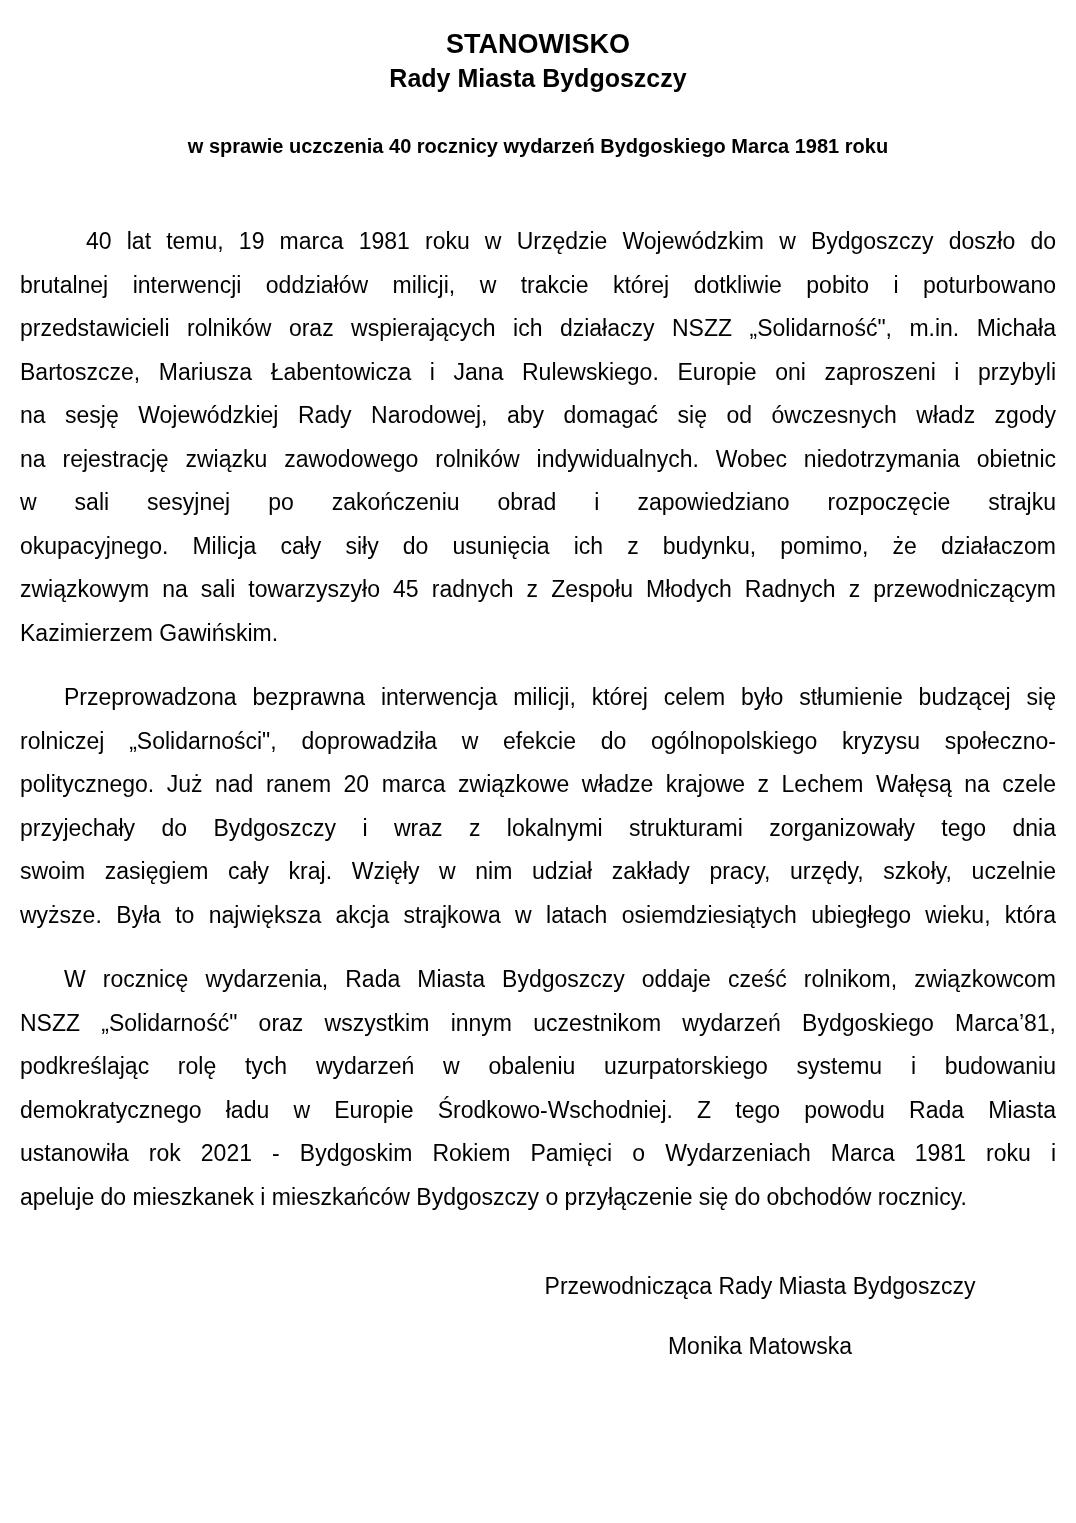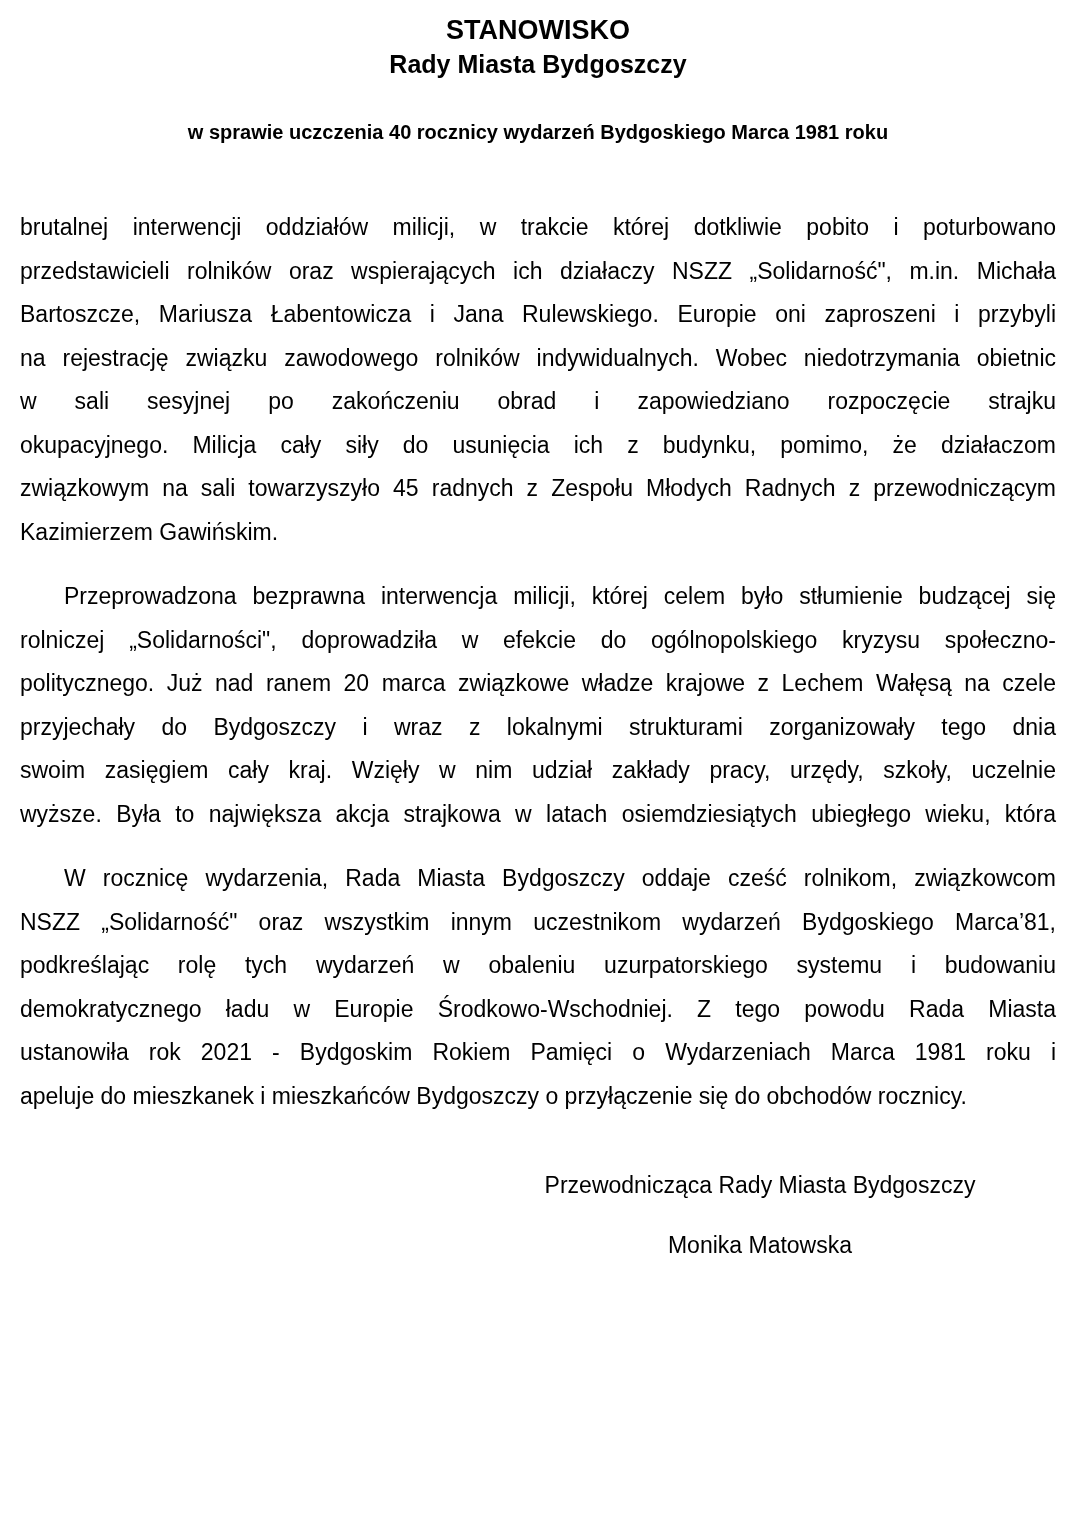--- a/index.html
+++ b/index.html
@@ -15,21 +15,21 @@
     color: #000000;
   }
   .page {
     width: 1076px;
     height: 1523px;
     background: #ffffff;
     box-sizing: border-box;
   }
   .doc-header {
     text-align: center;
-    padding-top: 12px;
+    padding-top: 26px;
   }
   .title1 {
     font-size: 27px;
     font-weight: bold;
     line-height: 36px;
   }
   .title2 {
     font-size: 25px;
     font-weight: bold;
     line-height: 32px;
@@ -83,23 +83,25 @@
 <div class="page">
 
   <header class="doc-header">
     <div class="title1">STANOWISKO</div>
     <div class="title2">Rady Miasta Bydgoszczy</div>
     <div class="subject">w sprawie uczczenia 40 rocznicy wydarzeń Bydgoskiego Marca 1981 roku</div>
   </header>
 
   <main class="doc-body">
       <div class="paragraph p-first">
+        <div class="line first">40 lat temu, 19 marca 1981 roku w Urzędzie Wojewódzkim w Bydgoszczy doszło do</div>
         <div class="line">brutalnej interwencji oddziałów milicji, w trakcie której dotkliwie pobito i poturbowano</div>
         <div class="line">przedstawicieli rolników oraz wspierających ich działaczy NSZZ „Solidarność", m.in. Michała</div>
         <div class="line">Bartoszcze, Mariusza Łabentowicza i Jana Rulewskiego. Europie oni zaproszeni i przybyli</div>
+        <div class="line">na sesję Wojewódzkiej Rady Narodowej, aby domagać się od ówczesnych władz zgody</div>
         <div class="line">na rejestrację związku zawodowego rolników indywidualnych. Wobec niedotrzymania obietnic</div>
         <div class="line">w sali sesyjnej po zakończeniu obrad i zapowiedziano rozpoczęcie strajku</div>
         <div class="line">okupacyjnego. Milicja cały siły do usunięcia ich z budynku, pomimo, że działaczom</div>
         <div class="line">związkowym na sali towarzyszyło 45 radnych z Zespołu Młodych Radnych z przewodniczącym</div>
         <div class="line last">Kazimierzem Gawińskim.</div>
       </div>
       <div class="paragraph">
         <div class="line first">Przeprowadzona bezprawna interwencja milicji, której celem było stłumienie budzącej się</div>
         <div class="line">rolniczej „Solidarności", doprowadziła w efekcie do ogólnopolskiego kryzysu społeczno-</div>
         <div class="line">politycznego. Już nad ranem 20 marca związkowe władze krajowe z Lechem Wałęsą na czele</div>

